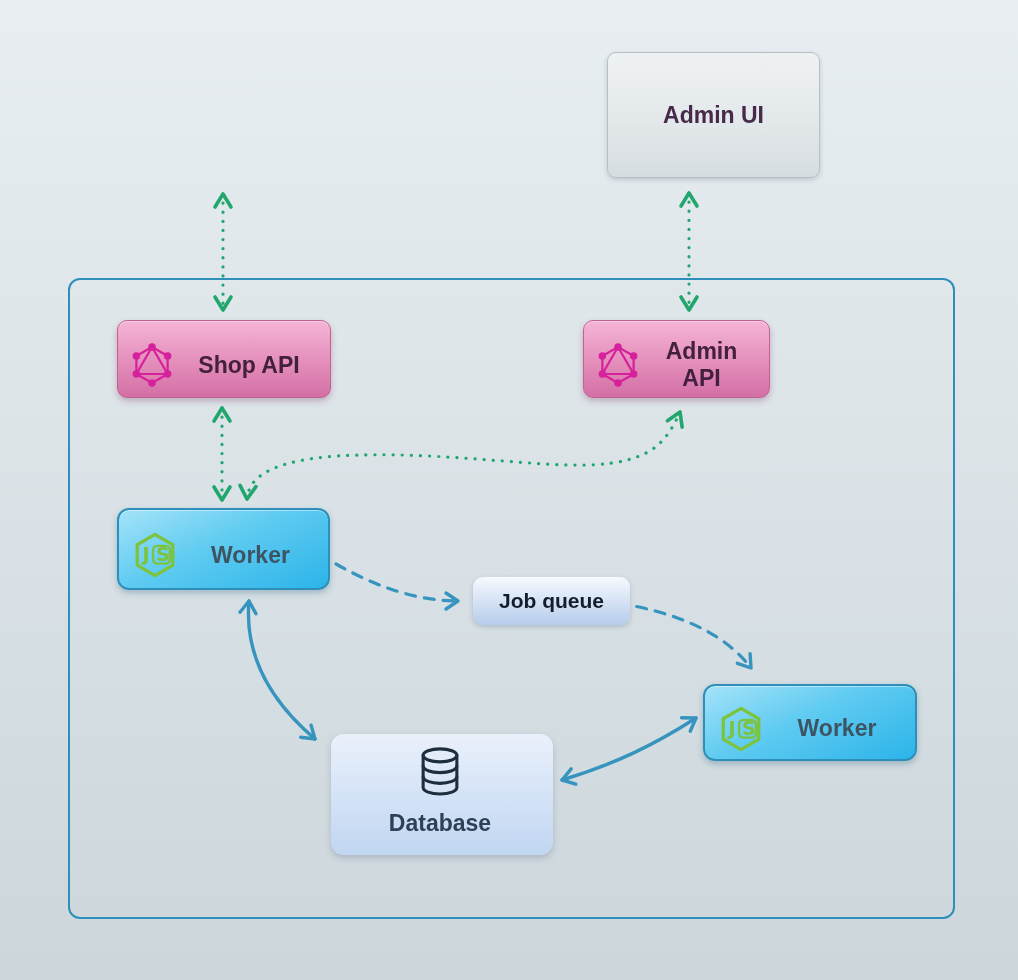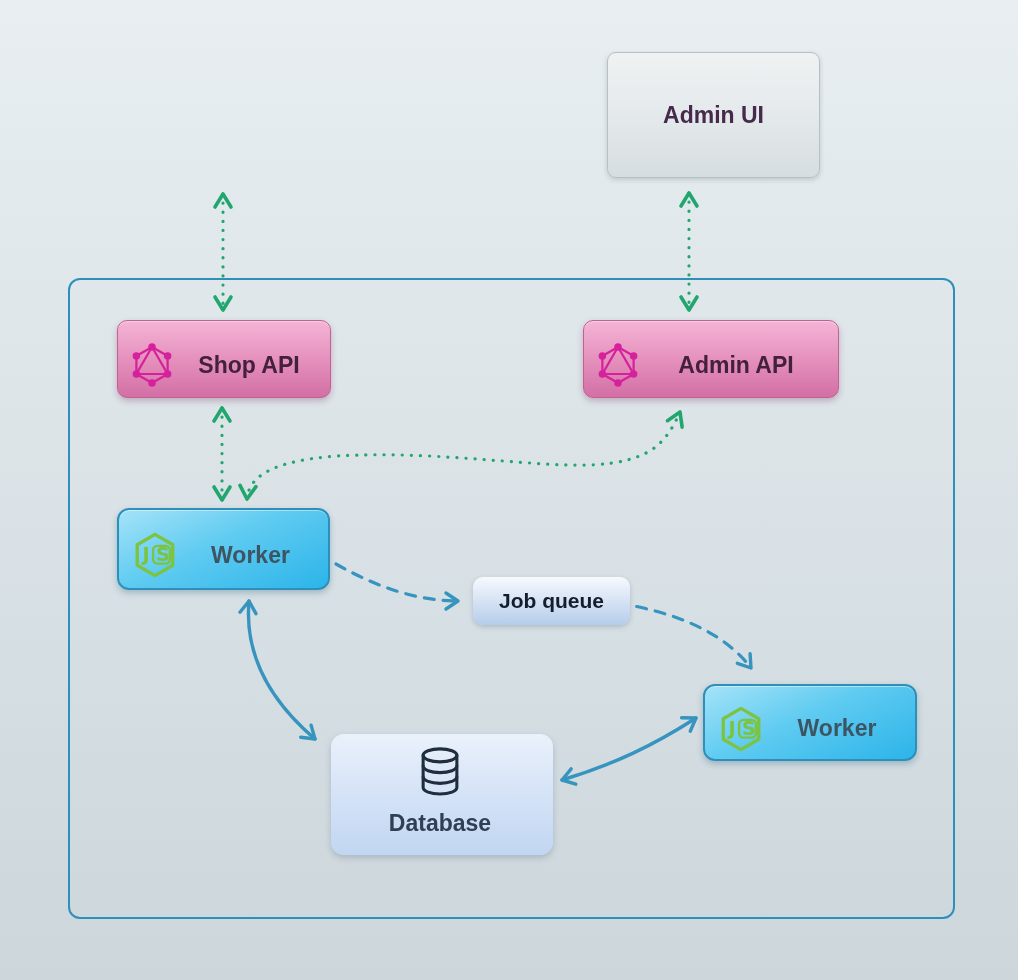--- a/index.html
+++ b/index.html
@@ -53,21 +53,21 @@
 
   .api-box {
     background: linear-gradient(180deg, #f5b4d6 0%, #e591bd 50%, #d36fa5 100%);
     border: 1px solid #c0618f;
     border-radius: 10px;
     box-shadow: 0 3px 6px rgba(120,40,90,.30), inset 0 1px 0 rgba(255,255,255,.35);
     color: #44203f;
     font-size: 23px;
   }
   #node-shop-api  { left: 117px; top: 320px; width: 214px; height: 78px; }
-  #node-admin-api { left: 583px; top: 320px; width: 256px; height: 78px; }
+  #node-admin-api { left: 583px; top: 320px; width: 187px; height: 78px; }
 
   .node-box {
     background: linear-gradient(155deg, #a5e3f8 0%, #5fcbf1 45%, #2cb4e9 100%);
     border: 2px solid var(--container-border, #2487ae);
     border-radius: 12px;
     box-shadow: 0 3px 6px rgba(30,90,120,.30), inset 0 1px 0 rgba(255,255,255,.45);
     color: #3d5463;
     font-size: 23px;
   }
   #node-server { left: 117px; top: 508px; width: 213px; height: 82px; }

